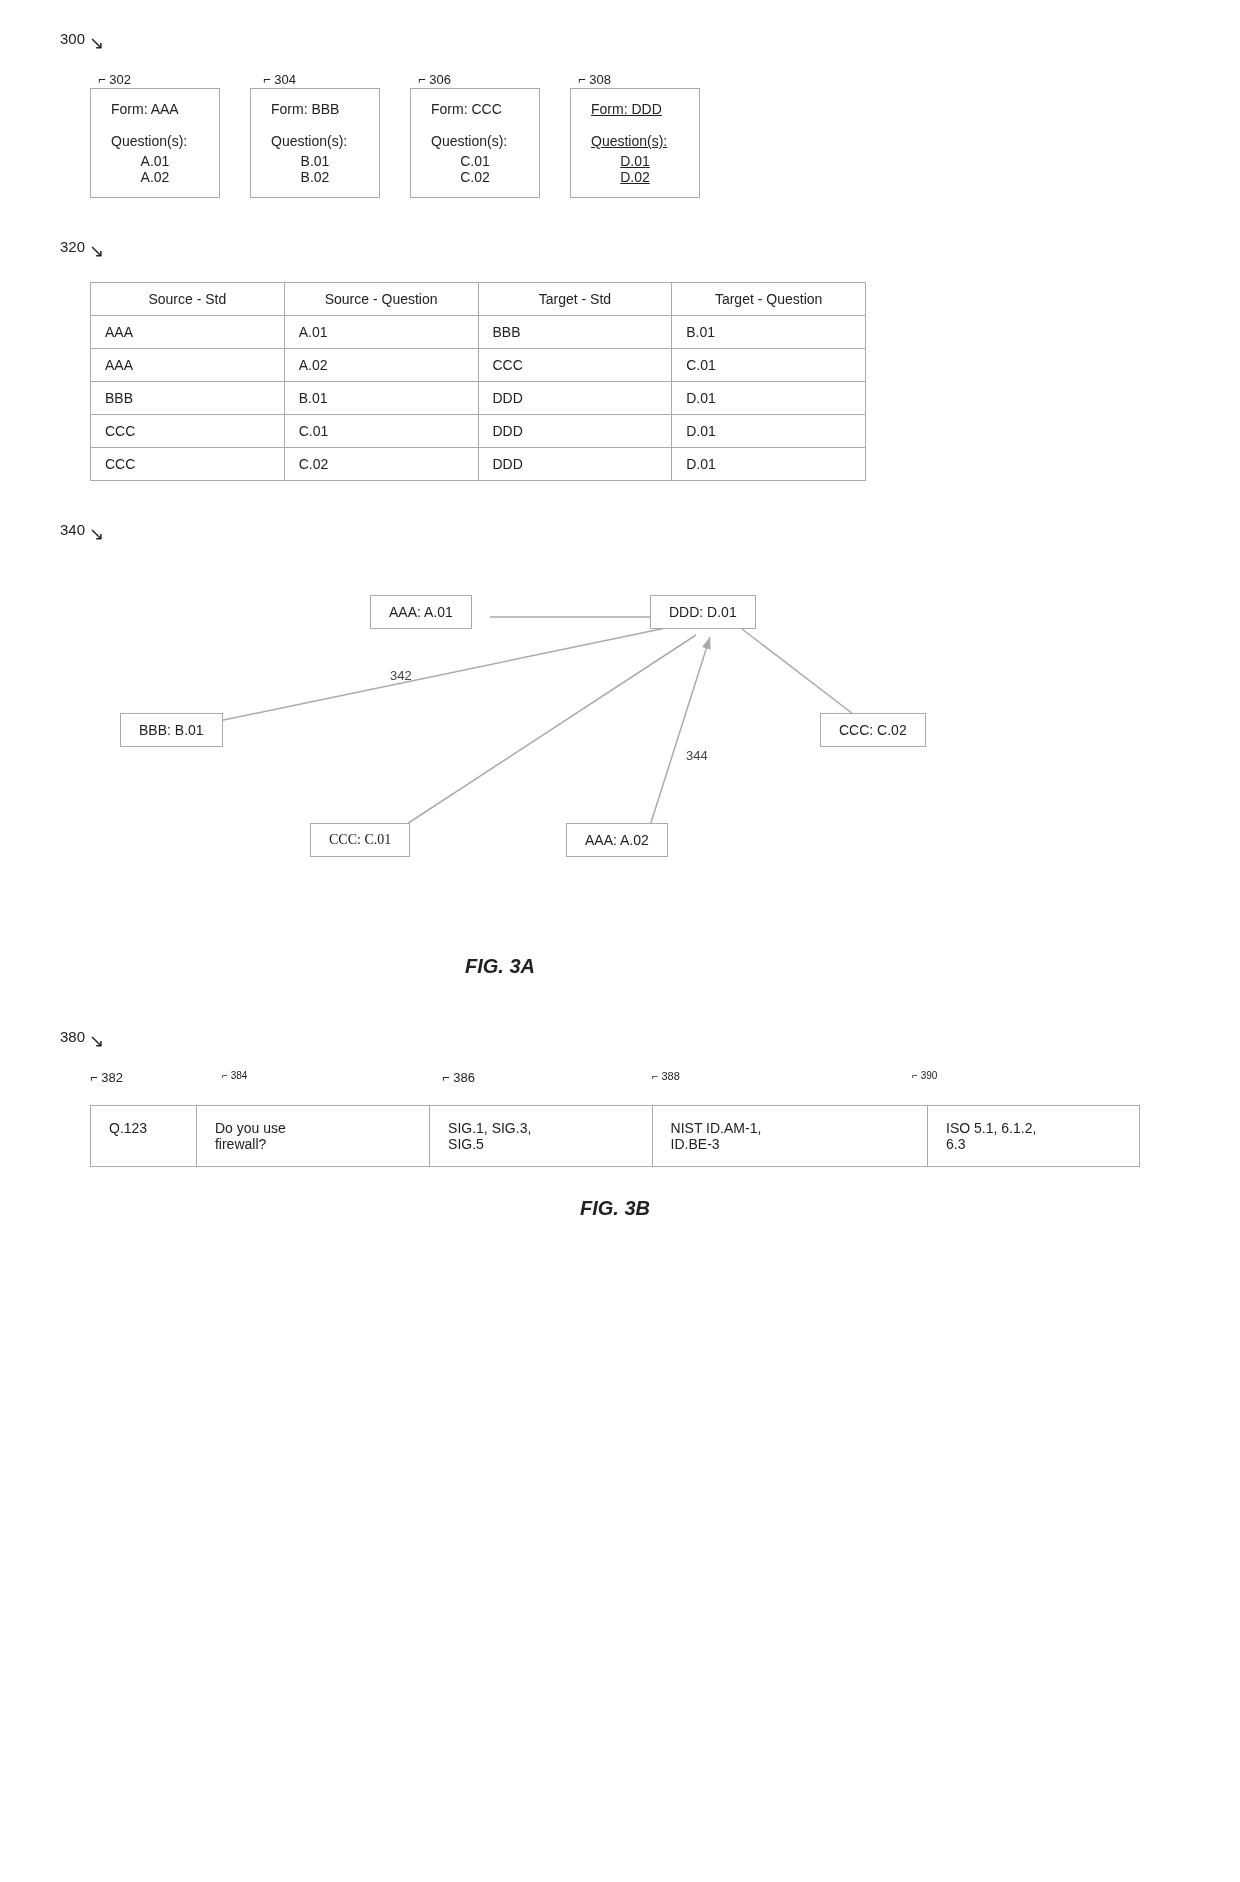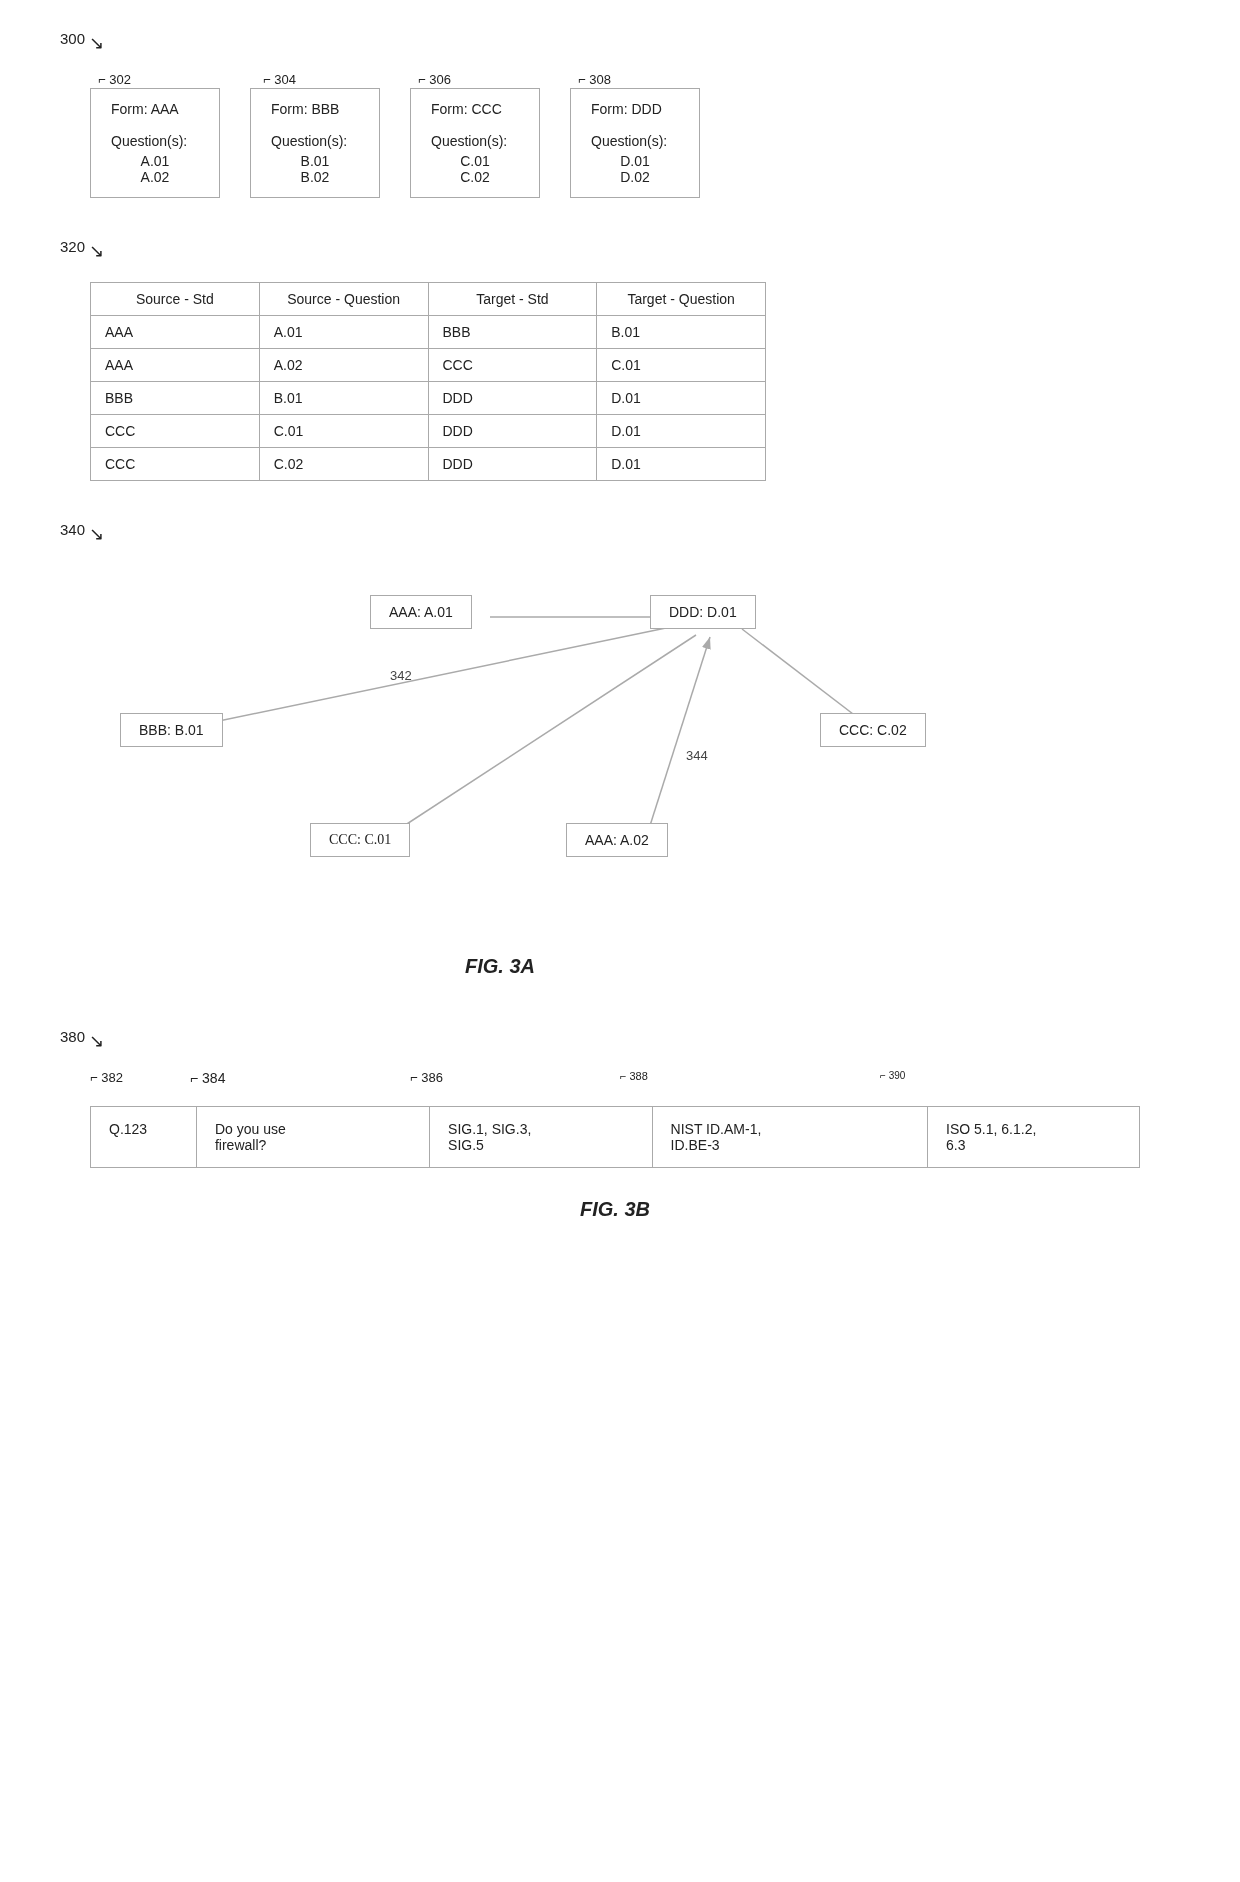--- a/index.html
+++ b/index.html
@@ -63,21 +63,21 @@
       color: #222;
     }
 
     
     .section-320 {
       position: relative;
       margin-bottom: 40px;
     }
     .mapping-table {
       border-collapse: collapse;
-      width: 676px;
+      width: 776px;
       margin-left: 30px;
       margin-top: 20px;
     }
     .mapping-table th, .mapping-table td {
       border: 1.5px solid #aaa;
       padding: 8px 14px;
       font-size: 14px;
       min-width: 160px;
     }
     .mapping-table th {
@@ -180,21 +180,21 @@
         <span class="callout-label ref-label" style="position:absolute;top:-16px;left:6px;font-size:13px;">⌐ 306</span>
         <div class="form-box">
           <div class="form-box-title">Form: CCC</div>
           <div style="height:8px;"></div>
           <div class="form-box-questions-label">Question(s):</div>
           <div class="form-box-questions">C.01</div>
           <div class="form-box-questions">C.02</div>
         </div>
       </div>
 
-      <div style="position:relative; margin-top:14px;">
+      <div style="position:relative; margin-top:14px;text-decoration:underline;">
         <span class="callout-label ref-label" style="position:absolute;top:-16px;left:6px;font-size:13px;">⌐ 308</span>
         <div class="form-box">
           <div class="form-box-title">Form: DDD</div>
           <div style="height:8px;"></div>
           <div class="form-box-questions-label">Question(s):</div>
           <div class="form-box-questions">D.01</div>
           <div class="form-box-questions">D.02</div>
         </div>
       </div>
 
@@ -307,21 +307,21 @@
   <div class="section-380" style="margin-top: 50px;">
     <div style="display:flex; align-items:flex-start; margin-bottom:0;">
       <span style="font-size:15px; margin-right:4px;">380</span>
       <span style="font-size:18px; margin-top:2px;">↘</span>
     </div>
 
     <div style="display:flex; margin-left:30px; margin-top:18px; width:1050px;">
       <div style="width:100px; font-size:13px; position:relative;">
         <span>⌐ <span>382</span></span>
       </div>
-      <div style="width:220px; font-size:14px; position:relative;">
+      <div style="width:220px; font-size:10px; position:relative;margin-left:32px;">
         <span>⌐ <span>384</span></span>
       </div>
       <div style="width:210px; font-size:13px; position:relative;">
         <span>⌐ <span>386</span></span>
       </div>
       <div style="width:260px; font-size:11px; position:relative;">
         <span>⌐ <span>388</span></span>
       </div>
       <div style="width:200px; font-size:10px; position:relative;">
         <span>⌐ <span>390</span></span>

